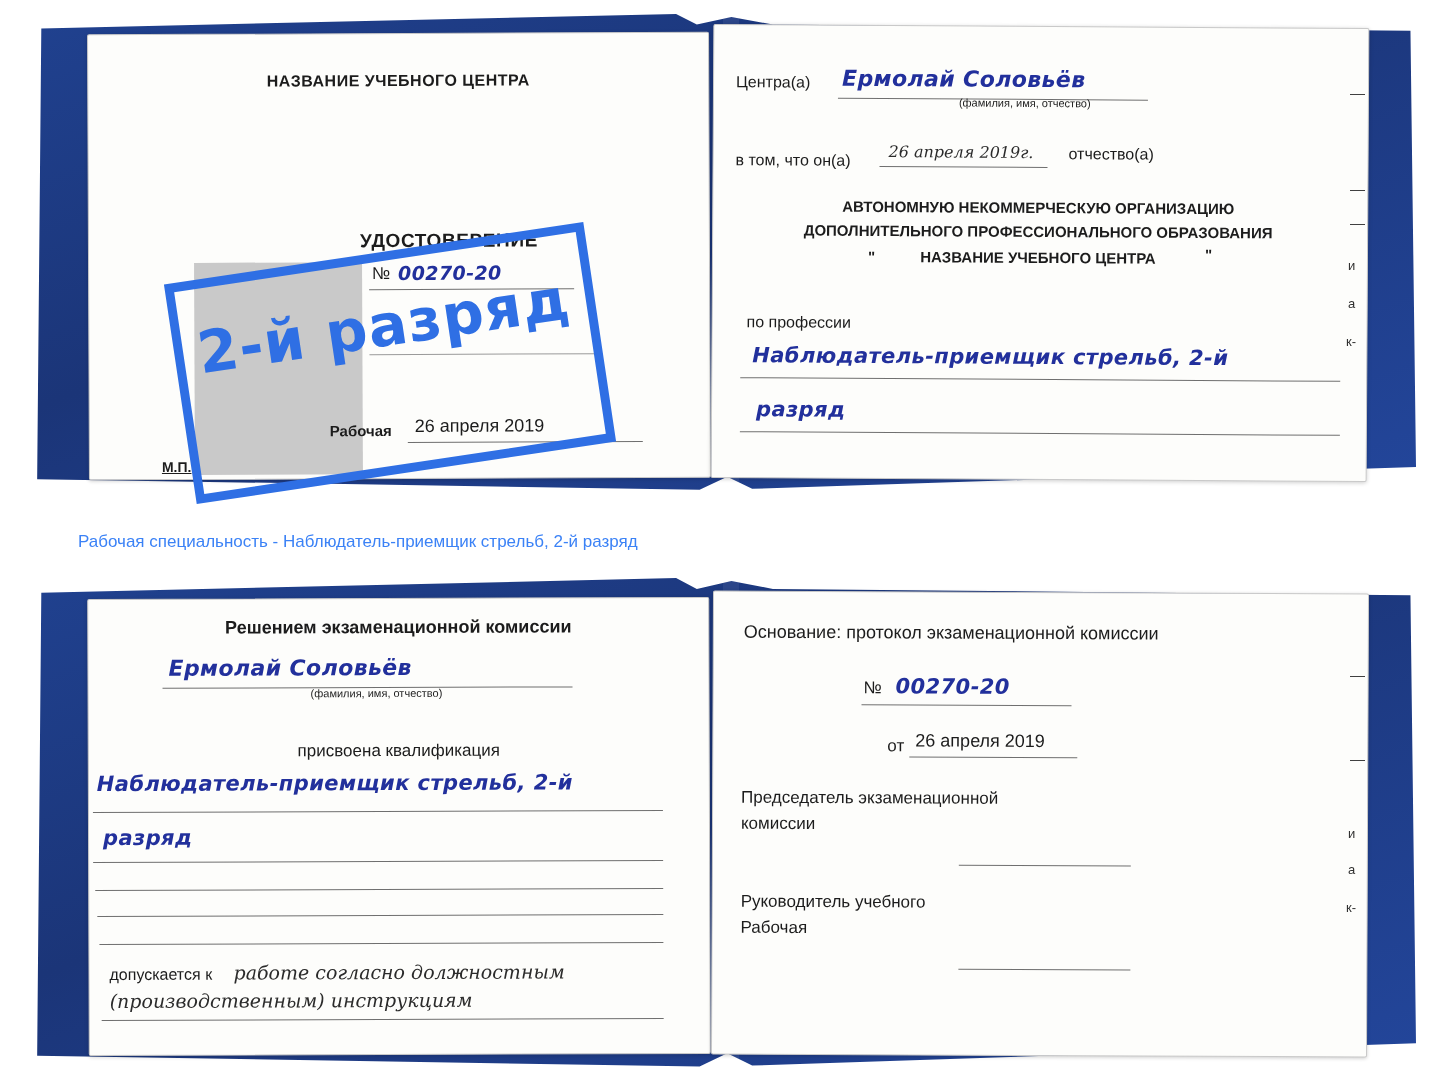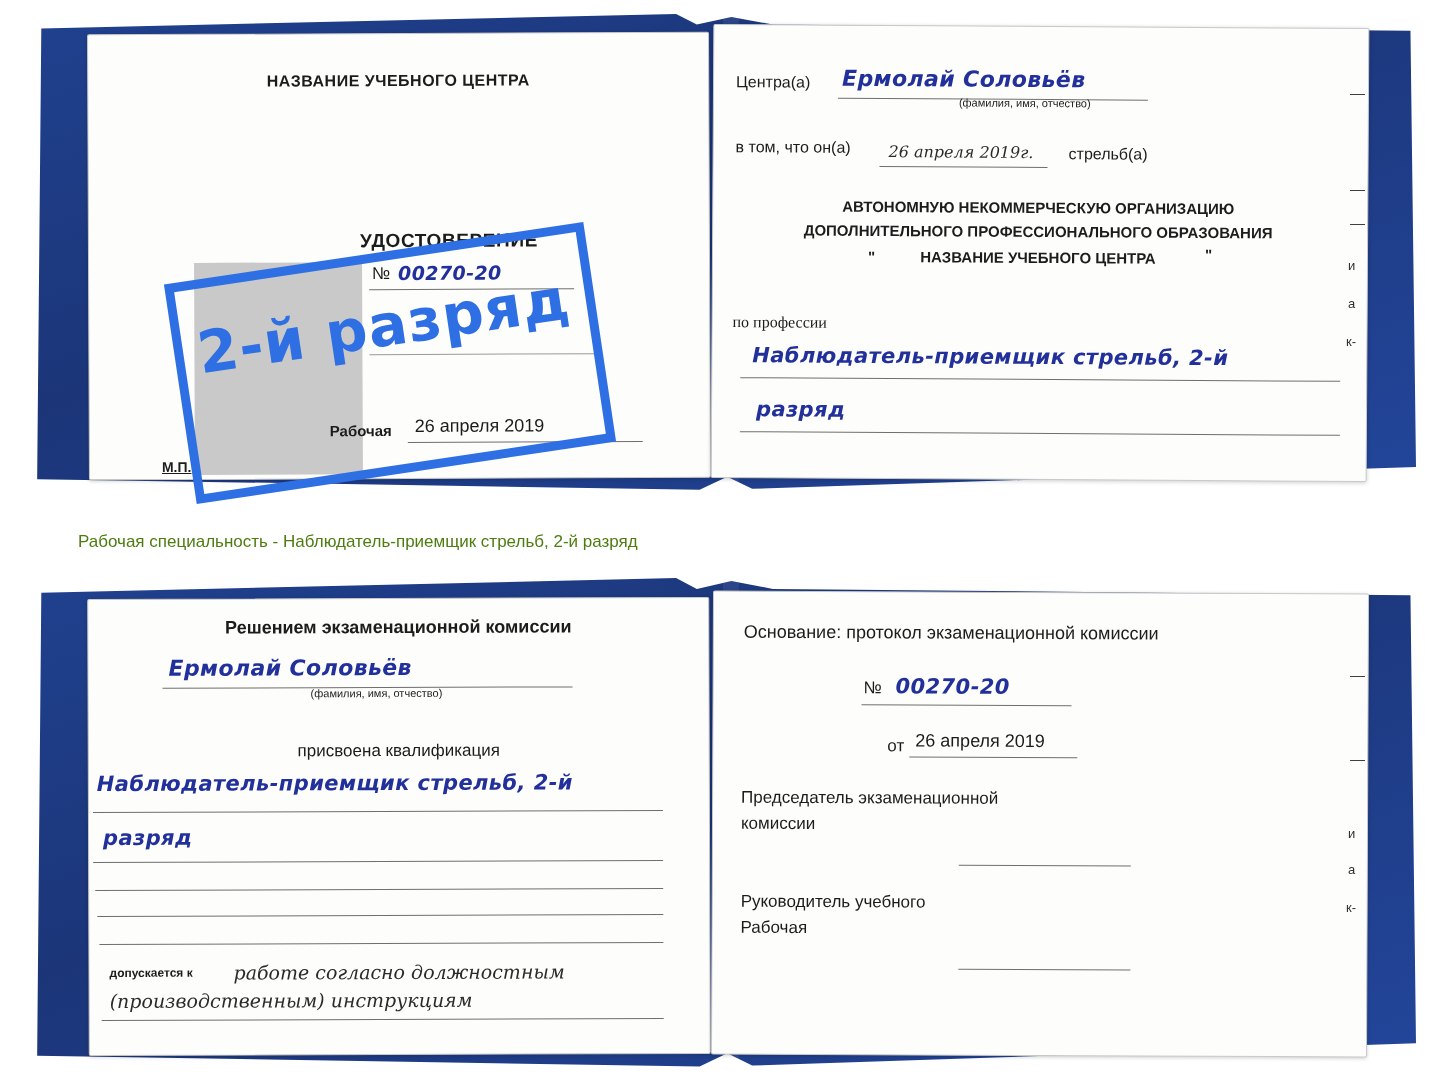--- a/index.html
+++ b/index.html
@@ -129,21 +129,21 @@
     letter-spacing: 1px;
     white-space: nowrap;
   }
 
   
   .caption {
     position: absolute;
     left: 78px;
     top: 532px;
     font-size: 17px;
-    color: #4d7c0f;
+    color: #3b82f6;
     white-space: nowrap;
   }
 
   
   .edge-col {
     position: absolute;
     color: #303030;
     font-size: 13px;
     white-space: nowrap;
   }
@@ -175,32 +175,32 @@
 
   <div class="txt bold" style="left:72px; top:424px; font-size:14px;text-decoration:underline;">М.П.</div>
 </div>
 
 <div class="page page-2">
   <div class="txt" style="left:22px; top:48px; font-size:16px;">Центра(а)</div>
   <div class="hand" style="left:128px; top:40px; font-size:22px;">Ермолай Соловьёв</div>
   <div class="line" style="left:124px; top:72px; width:310px;"></div>
   <div class="txt" style="left:245px; top:70px; font-size:11px;">(фамилия, имя, отчество)</div>
 
-  <div class="txt" style="left:22px; top:113px; font-size:16px;">в том, что он(а)</div>
+  <div class="txt" style="left:22px; top:126px; font-size:16px;">в том, что он(а)</div>
   <div class="hand-thin" style="left:175px; top:116px; font-size:16px;">26 апреля 2019г.</div>
   <div class="line" style="left:166px; top:140px; width:168px;"></div>
-  <div class="txt" style="left:355px; top:118px; font-size:16px;">стрельб(а)</div>
+  <div class="txt" style="left:355px; top:118px; font-size:16px;">отчество(а)</div>
 
   <div class="txt bold center" style="left:10px; top:172px; width:630px; font-size:15px;">АВТОНОМНУЮ НЕКОММЕРЧЕСКУЮ ОРГАНИЗАЦИЮ</div>
   <div class="txt bold center" style="left:10px; top:196px; width:630px; font-size:15px;">ДОПОЛНИТЕЛЬНОГО ПРОФЕССИОНАЛЬНОГО ОБРАЗОВАНИЯ</div>
   <div class="txt bold" style="left:155px; top:222px; font-size:15px;">"</div>
   <div class="txt bold center" style="left:10px; top:222px; width:630px; font-size:15px;">НАЗВАНИЕ УЧЕБНОГО ЦЕНТРА</div>
   <div class="txt bold" style="left:492px; top:218px; font-size:15px;">"</div>
 
-  <div class="txt" style="left:20px; top:288px; font-size:16px;font-family:Liberation Serif, serif;">по профессии</div>
+  <div class="txt" style="left:34px; top:288px; font-size:16px;">по профессии</div>
   <div class="hand" style="left:40px; top:318px; font-size:21px;">Наблюдатель-приемщик стрельб, 2-й</div>
   <div class="line" style="left:28px; top:352px; width:600px;"></div>
   <div class="hand" style="left:44px; top:372px; font-size:21px;">разряд</div>
   <div class="line" style="left:28px; top:406px; width:600px;"></div>
 </div>
 
 <div class="stamp"></div>
 <div class="stamp-text">2-й разряд</div>
 
 <div class="edge-col dash" style="left:1350px; top:84px;">—</div>
@@ -226,21 +226,21 @@
   <div class="txt center" style="left:0; top:142px; width:620px; font-size:17px;">присвоена квалификация</div>
 
   <div class="hand" style="left:8px; top:172px; font-size:21px;">Наблюдатель-приемщик стрельб, 2-й</div>
   <div class="line" style="left:4px; top:212px; width:570px;"></div>
   <div class="hand" style="left:14px; top:226px; font-size:21px;">разряд</div>
   <div class="line" style="left:4px; top:262px; width:570px;"></div>
   <div class="line" style="left:6px; top:290px; width:568px;"></div>
   <div class="line" style="left:8px; top:316px; width:566px;"></div>
   <div class="line" style="left:10px; top:344px; width:564px;"></div>
 
-  <div class="txt" style="left:20px; top:366px; font-size:12px;font-weight:bold;">допускается к</div>
+  <div class="txt" style="left:20px; top:366px; font-size:16px;">допускается к</div>
   <div class="hand-thin" style="left:144px; top:362px; font-size:19px;">работе согласно должностным</div>
   <div class="hand-thin" style="left:20px; top:390px; font-size:19px;">(производственным) инструкциям</div>
   <div class="line" style="left:12px; top:420px; width:562px;"></div>
 </div>
 
 <div class="page page-4">
   <div class="txt" style="left:30px; top:30px; font-size:18px;">Основание: протокол экзаменационной комиссии</div>
 
   <div class="txt" style="left:150px; top:86px; font-size:17px;">№</div>
   <div class="hand" style="left:182px; top:82px; font-size:21px;">00270-20</div>

